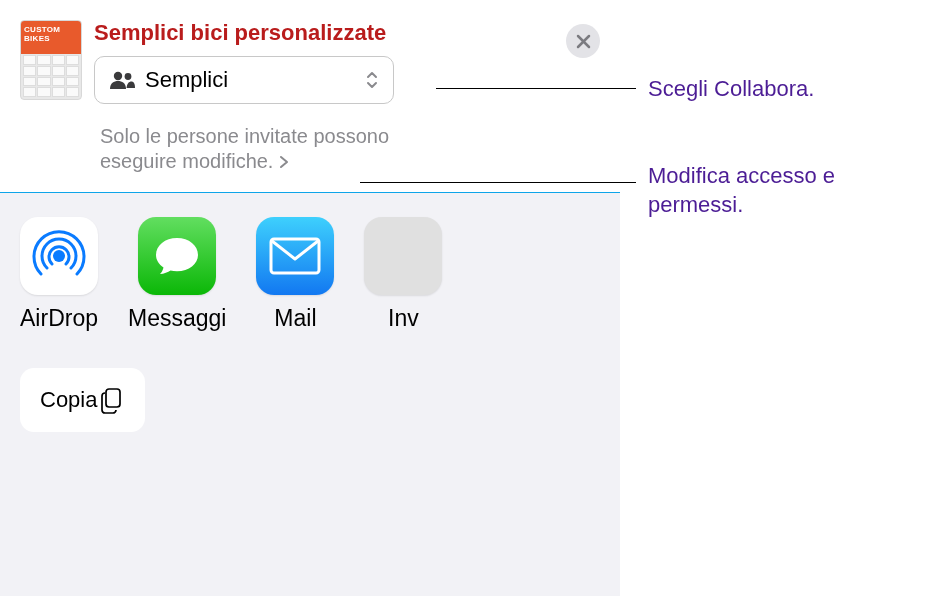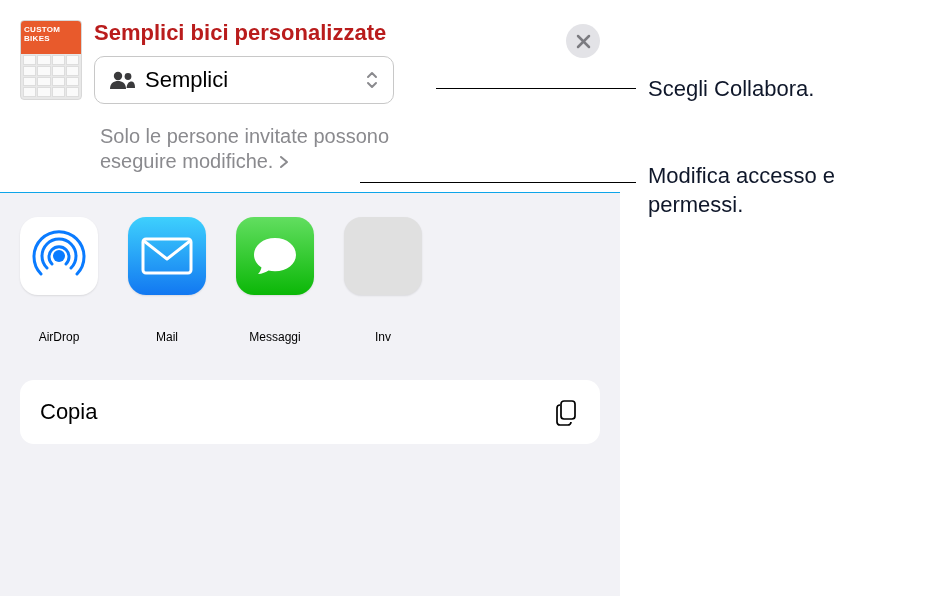--- a/index.html
+++ b/index.html
@@ -150,33 +150,32 @@
     .share-icon {
       width: 78px;
       height: 78px;
       border-radius: 18px;
       display: flex;
       align-items: center;
       justify-content: center;
       box-shadow: 0 1px 2px rgba(0,0,0,0.1);
     }
     .share-label {
-      font-size: 12px;
+      font-size: 23px;
       color: #000;
-      margin-top: 25px;
     }
     .airdrop-bg { background: #fff; }
     .messages-bg { background: linear-gradient(180deg, #62de60, #0bb707); }
     .mail-bg { background: linear-gradient(180deg, #3ed0fd, #1278f1); }
     .notes-bg { background: #fff; overflow:hidden; }
     .extra-bg { background: #e0e0e0; }
     .actions {
       padding: 22px 20px 0 20px;
       display: flex;
-      flex-direction: column;
+      flex-direction: row;
       gap: 12px;
     }
     .action-item {
       background: #fff;
       border-radius: 14px;
       padding: 18px 20px;
       display: flex;
       align-items: center;
       justify-content: space-between;
       cursor: pointer;
@@ -185,21 +184,21 @@
       font-size: 22px;
       color: #000;
     }
     .action-icon {
       width: 28px;
       height: 28px;
     }
     .callout {
       position: absolute;
       font-size: 22px;
-      color: #0f172a;
+      color: #4c1d95;
       line-height: 1.3;
     }
     .callout-line {
       position: absolute;
       height: 1px;
       background: #000;
     }
   </style>
 </head>
 <body>
@@ -263,35 +262,35 @@
         <svg width="58" height="58" viewBox="0 0 58 58" fill="none" stroke="#0a7bff" stroke-width="3" stroke-linecap="round">
           <circle cx="29" cy="29" r="6" fill="#0a7bff" stroke="none"></circle>
           <path d="M17 41 A17 17 0 1 1 41 41"></path>
           <path d="M11 47 A25 25 0 1 1 47 47"></path>
           <path d="M22 37 A10 10 0 1 1 36 37"></path>
         </svg>
       </div>
       <span class="share-label">AirDrop</span>
     </div>
     <div class="share-item">
+      <div class="share-icon messages-bg">
+        <svg width="52" height="52" viewBox="0 0 52 52" fill="#fff">
+          <path d="M26 8 C14 8 5 15.5 5 25 C5 30 8 34.5 12.5 37.5 C12 40 10.5 42.5 9 44 C13 44 17 42 19.5 40.5 C21.5 41 23.7 41.3 26 41.3 C38 41.3 47 33.8 47 25 C47 15.5 38 8 26 8 Z"></path>
+        </svg>
+      </div>
+      <span class="share-label">Messaggi</span>
+    </div>
+    <div class="share-item">
       <div class="share-icon mail-bg">
         <svg width="54" height="40" viewBox="0 0 54 40" fill="none" stroke="#fff" stroke-width="3" stroke-linejoin="round">
           <rect x="3" y="3" width="48" height="34" rx="3"></rect>
           <polyline points="4,5 27,23 50,5"></polyline>
         </svg>
       </div>
       <span class="share-label">Mail</span>
-    </div>
-    <div class="share-item">
-      <div class="share-icon messages-bg">
-        <svg width="52" height="52" viewBox="0 0 52 52" fill="#fff">
-          <path d="M26 8 C14 8 5 15.5 5 25 C5 30 8 34.5 12.5 37.5 C12 40 10.5 42.5 9 44 C13 44 17 42 19.5 40.5 C21.5 41 23.7 41.3 26 41.3 C38 41.3 47 33.8 47 25 C47 15.5 38 8 26 8 Z"></path>
-        </svg>
-      </div>
-      <span class="share-label">Messaggi</span>
     </div>
     <div class="share-item">
       <div class="share-icon extra-bg"></div>
       <span class="share-label">Inv</span>
     </div>
   </div>
 
   <div class="actions">
     <div class="action-item">
       <span class="action-label">Copia</span>

